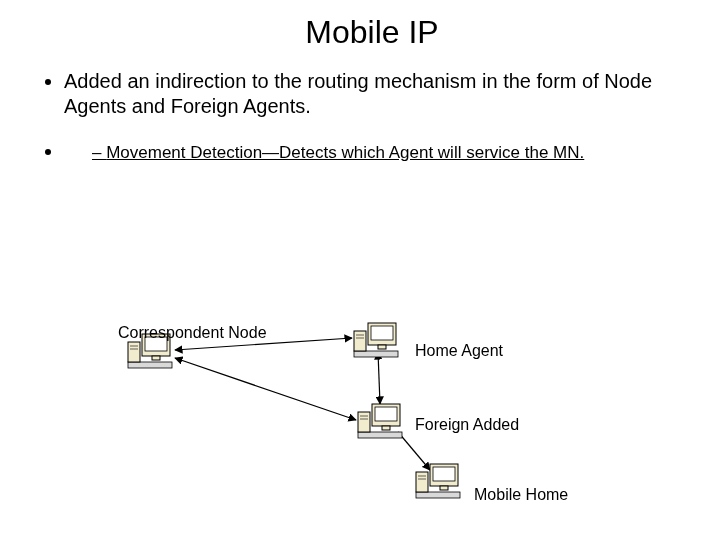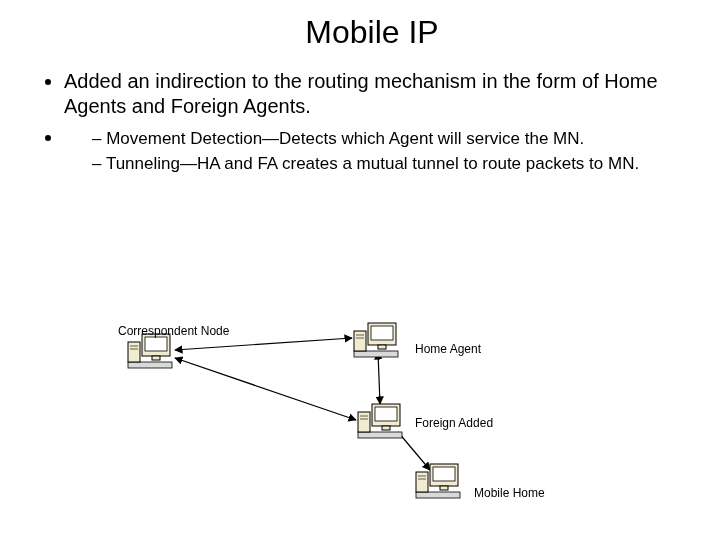--- a/index.html
+++ b/index.html
@@ -24,53 +24,53 @@
   ul.level1 {
     list-style: disc;
     margin: 0 40px;
     padding-left: 24px;
     font-size: 20px;
     line-height: 1.25;
   }
   ul.level1 > li { margin-bottom: 4px; }
   ul.level2 {
     list-style: none;
-    margin: 6px 0 0 0;
+    margin: 20px 0 0 0;
     padding-left: 28px;
     font-size: 17px;
     line-height: 1.35;
+    text-decoration: underline;
   }
   ul.level2 > li { margin-bottom: 2px; }
   ul.level2 > li::before {
     content: "– ";
   }
   .diagram {
     position: absolute;
     left: 0; top: 0;
     width: 720px; height: 540px;
     pointer-events: none;
   }
   .node-label {
     position: absolute;
-    font-size: 12px;
+    font-size: 16px;
     font-family: Arial, sans-serif;
     white-space: nowrap;
   }
 </style>
 </head>
 <body>
 
 <h1 class="title">Mobile IP</h1>
 
 <ul class="level1">
-  <li>Added an indirection to the routing mechanism in the form of Home Agents and Foreign Agents.</li>
+  <li>Added an indirection to the routing mechanism in the form of Node Agents and Foreign Agents.</li>
   <li>
     <ul class="level2">
       <li>Movement Detection—Detects which Agent will service the MN.</li>
-      <li>Tunneling—HA and FA creates a mutual tunnel to route packets to MN.</li>
     </ul>
   </li>
 </ul>
 
 <svg class="diagram" width="720" height="540">
   <defs>
 
     <g id="pc">
 
       <rect x="-22" y="14" width="44" height="6" fill="#d9d9d9" stroke="#000" stroke-width="0.8"></rect>

